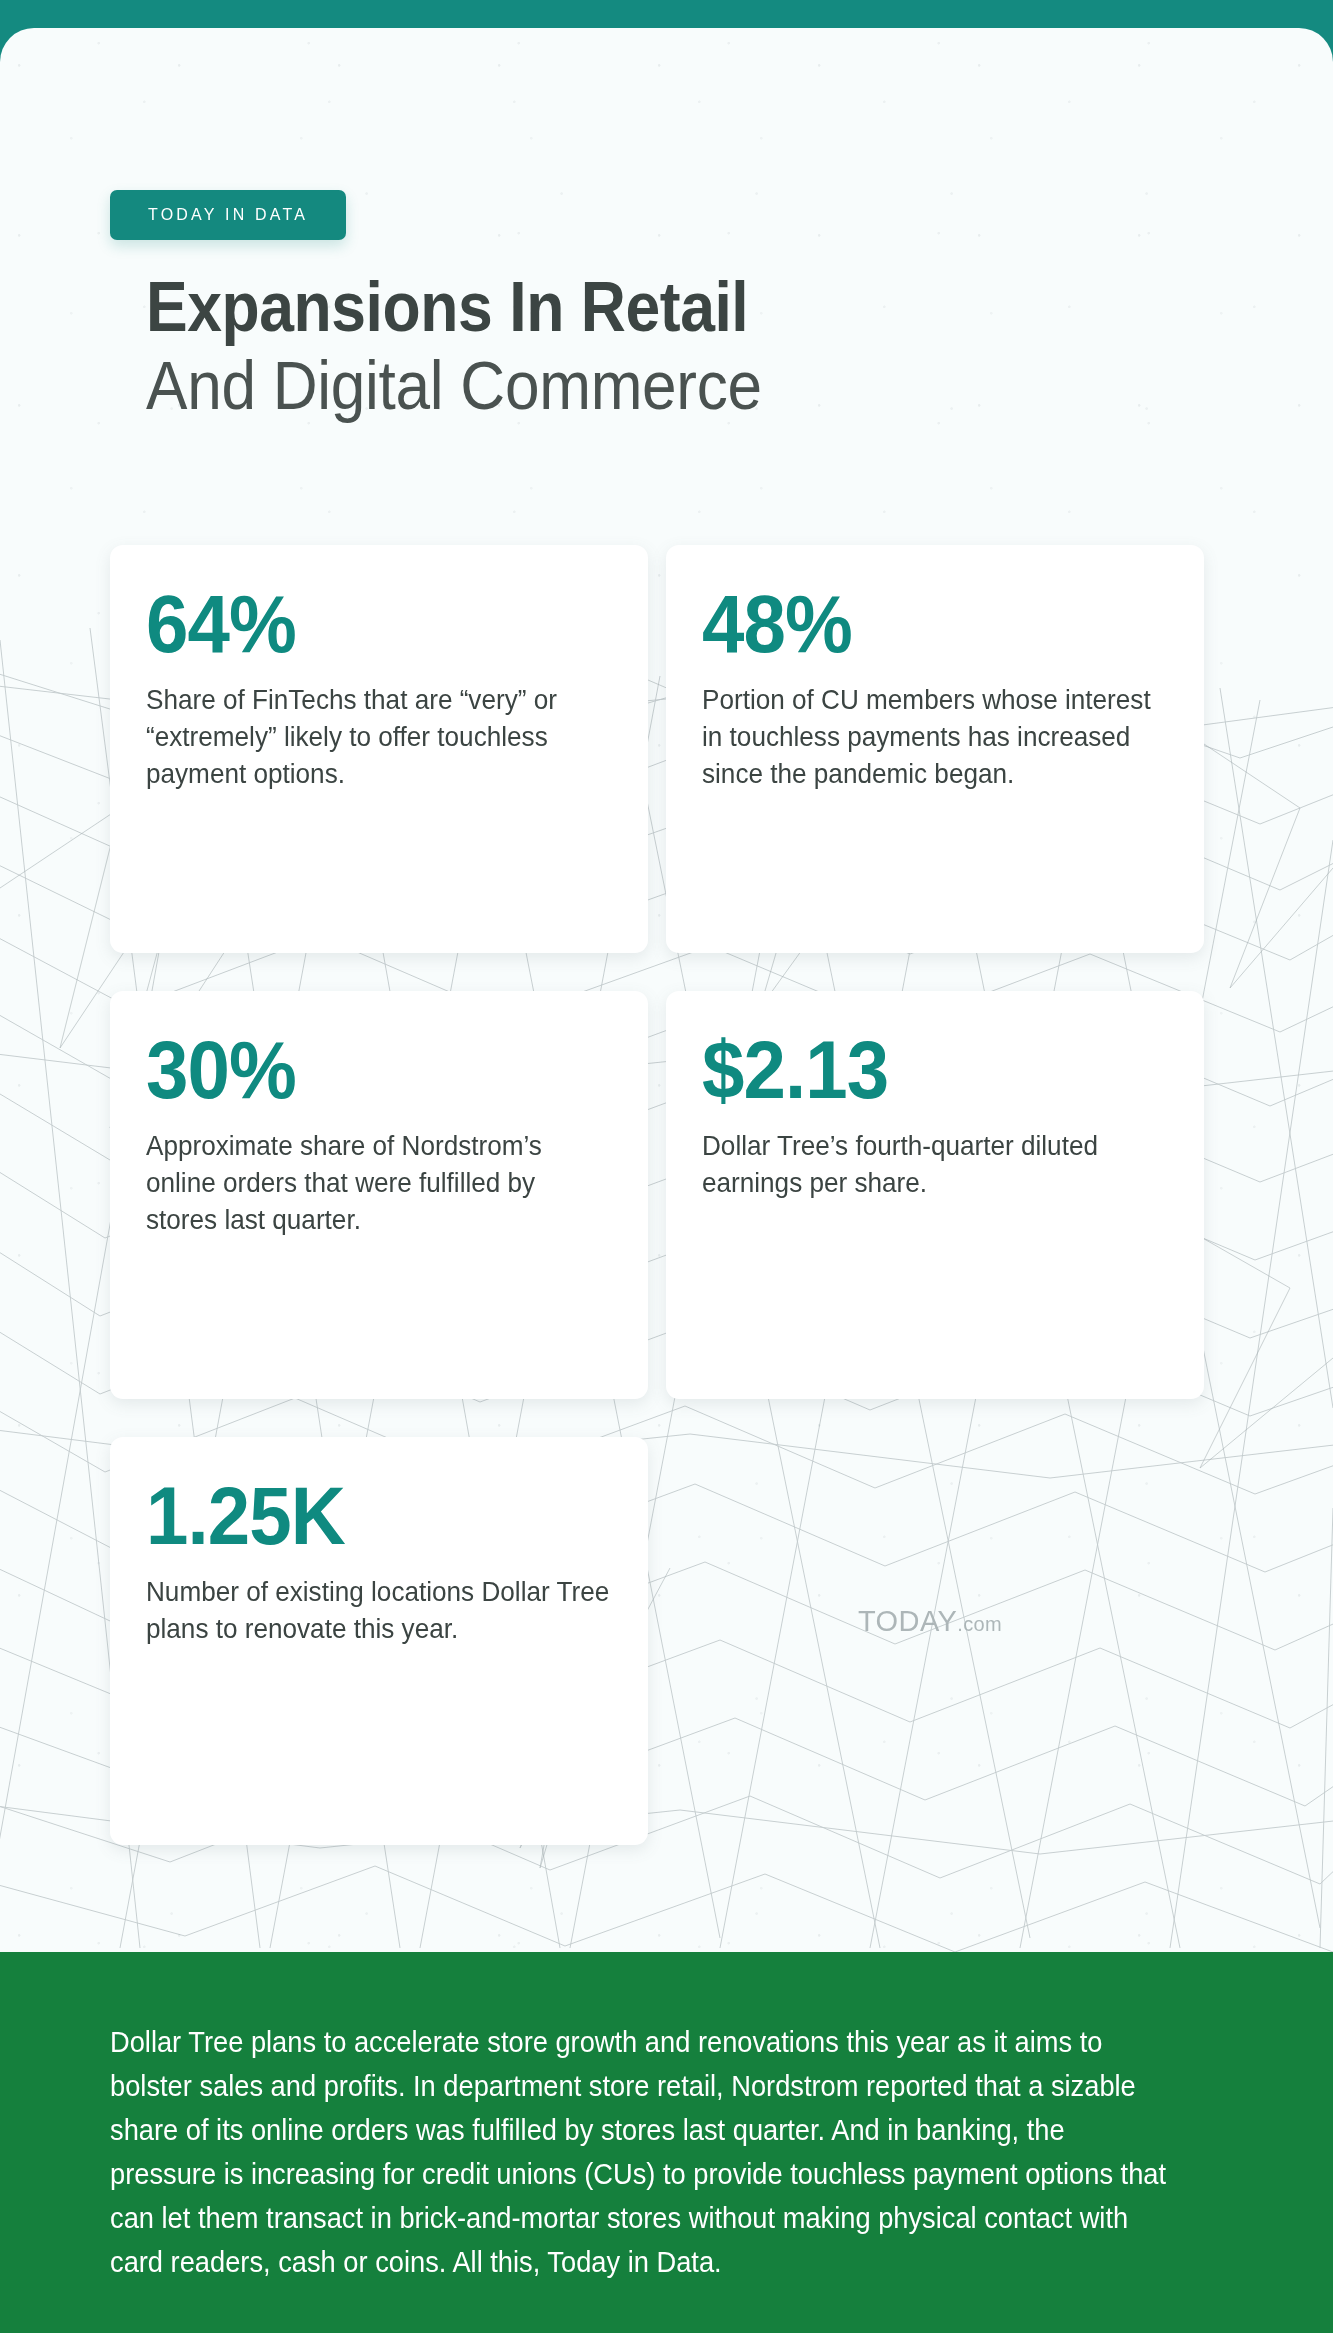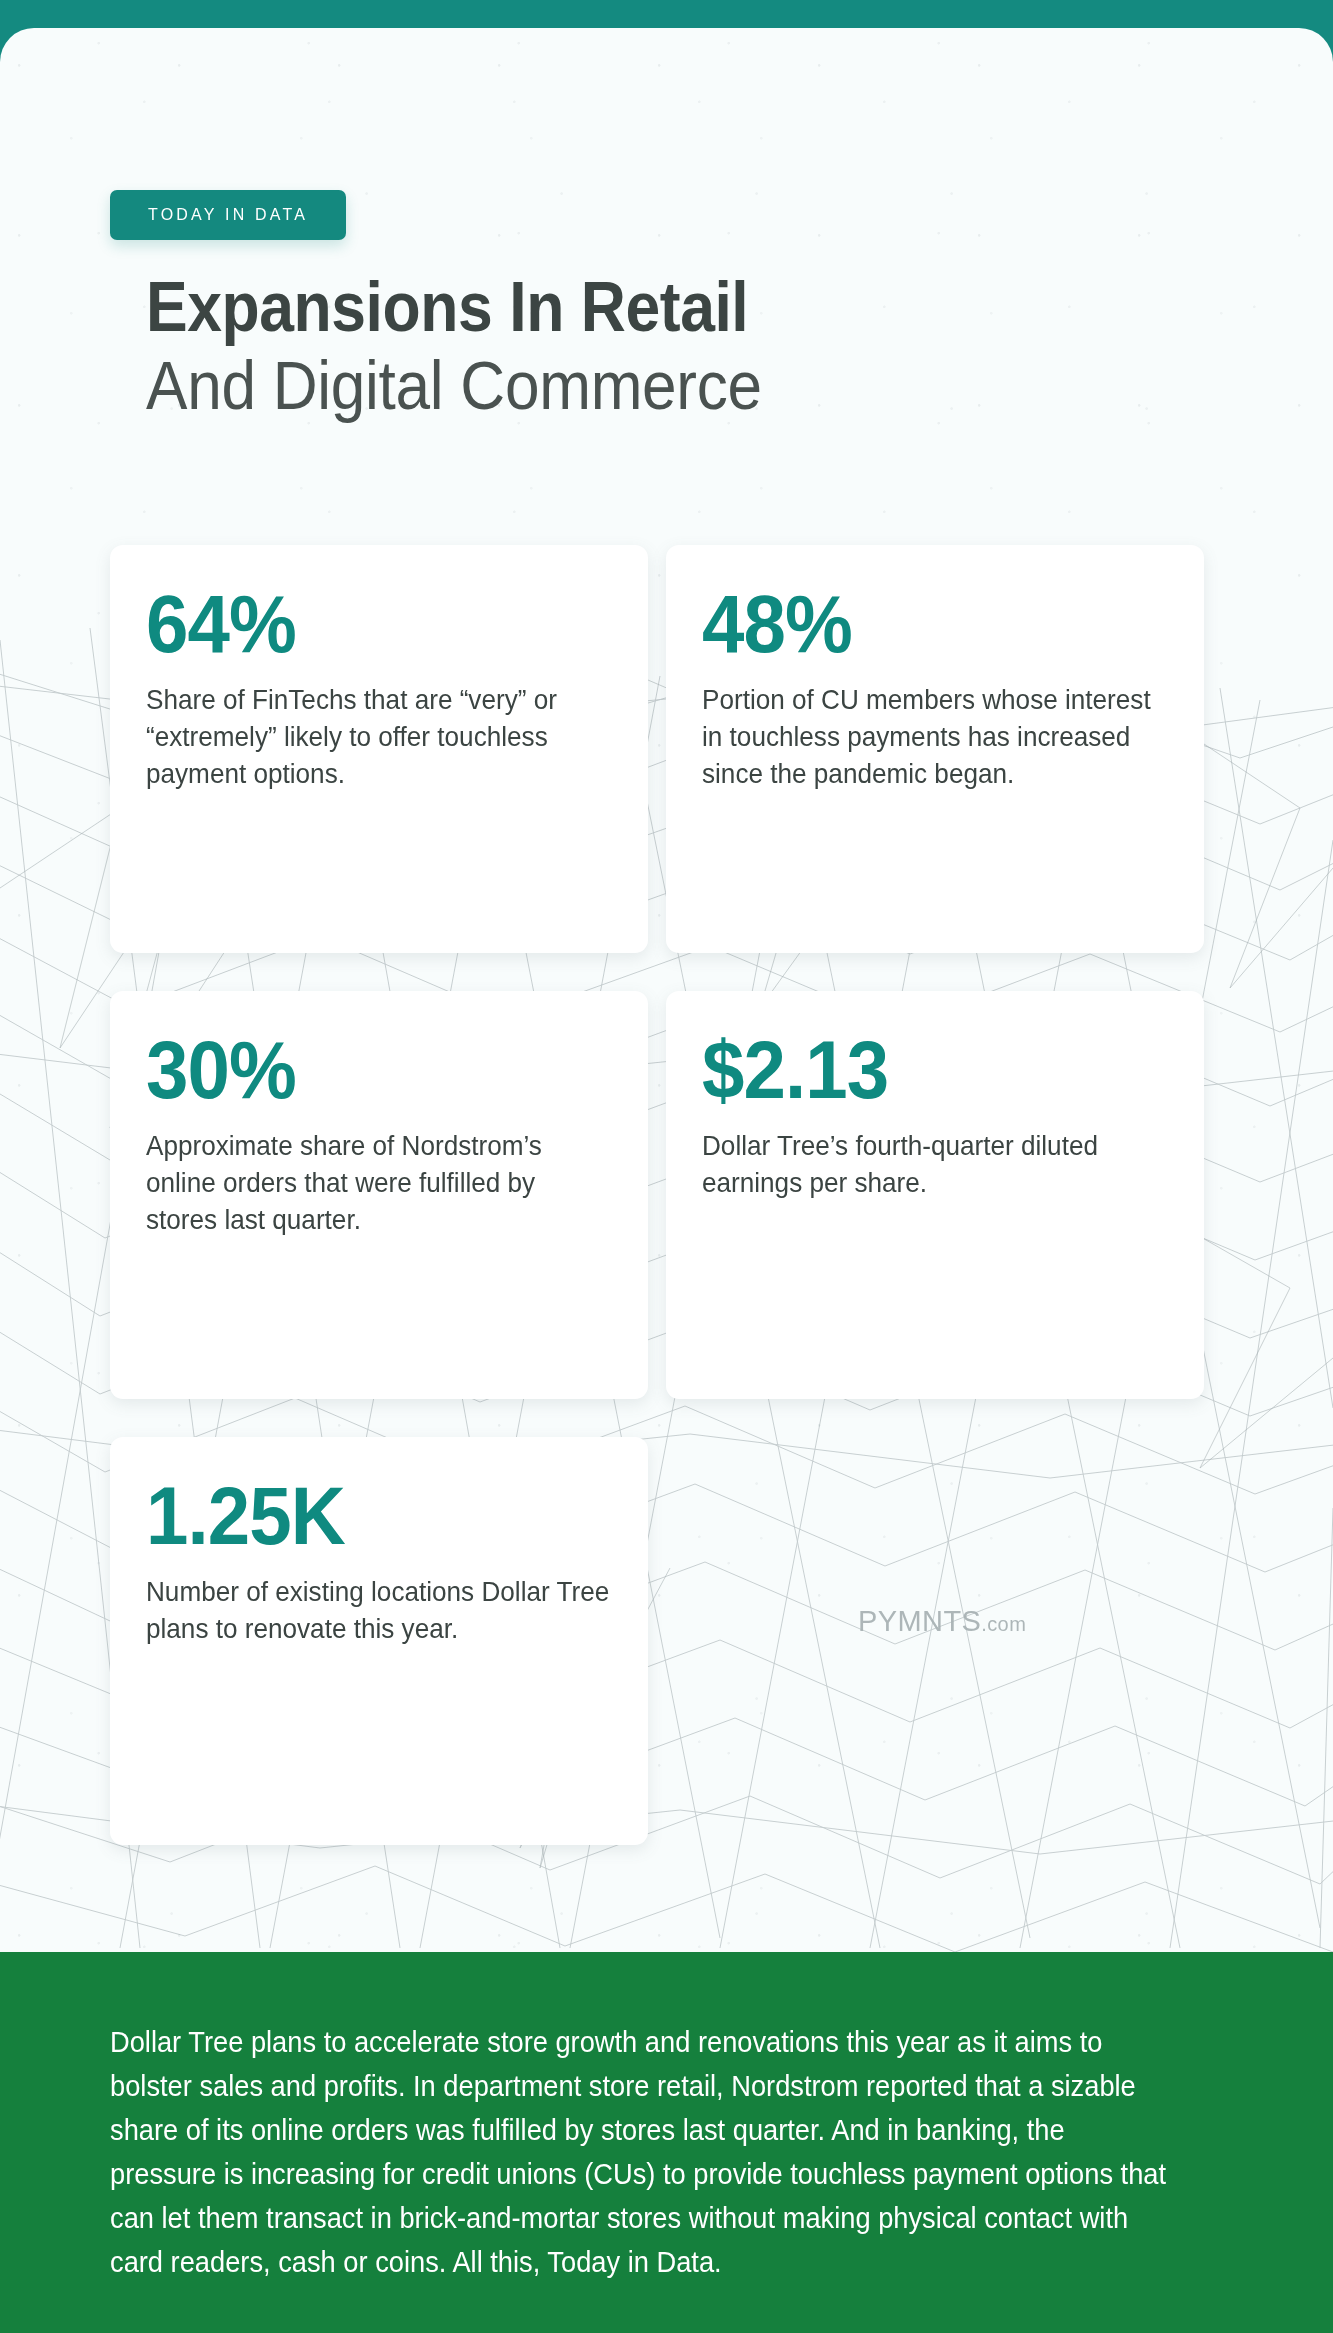--- a/index.html
+++ b/index.html
@@ -295,21 +295,21 @@
       <div class="card-row">
         <div class="card short">
           <div class="card-value">1.25K</div>
           <div class="card-desc">Number of existing locations Dollar Tree plans to renovate this year.</div>
         </div>
       </div>
 
     </div>
 
     <div class="watermark">
-      <span>PYMNTS</span><span class="dotcom">.com</span>
+      <span>TODAY</span><span class="dotcom">.com</span>
     </div>
 
   </div>
 
   <div class="footer">
     <div class="footer-text">Dollar Tree plans to accelerate store growth and renovations this year as it aims to bolster sales and profits. In department store retail, Nordstrom reported that a sizable share of its online orders was fulfilled by stores last quarter. And in banking, the pressure is increasing for credit unions (CUs) to provide touchless payment options that can let them transact in brick-and-mortar stores without making physical contact with card readers, cash or coins. All this, Today in Data.</div>
   </div>
 
 </div>
 

